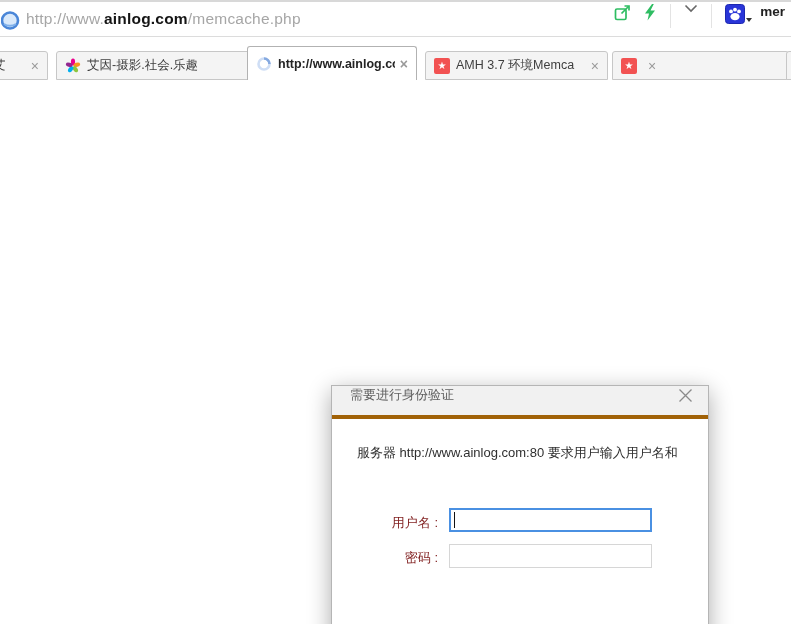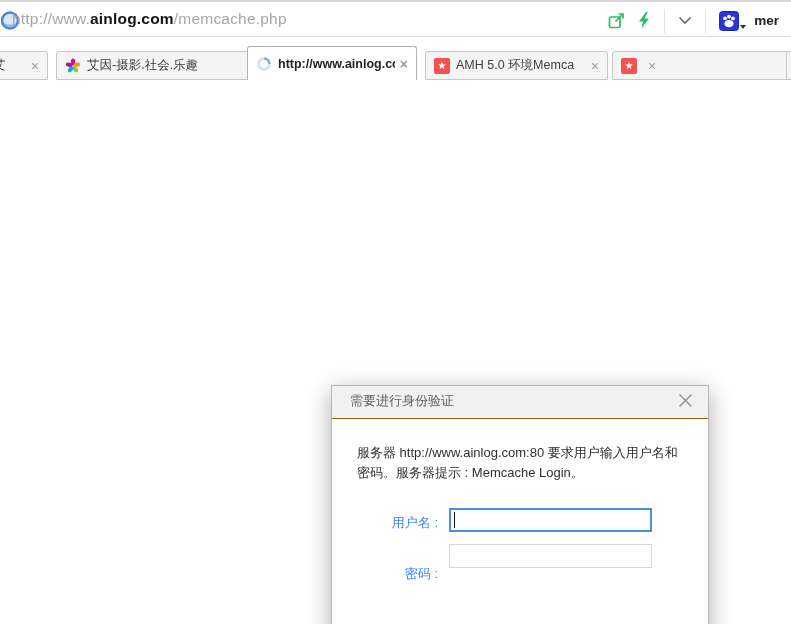--- a/index.html
+++ b/index.html
@@ -9,28 +9,28 @@
     background:#fff; position:relative;
   }
 
   
   .addressbar {
     position:absolute; top:0; left:0; width:791px; height:37px;
     background:#fff; border-top:2px solid #d8d8d8; border-bottom:1px solid #dcdcdc;
   }
   .site-orb { position:absolute; left:1px; top:9px; }
   .urltext {
-    position:absolute; left:12px; top:8px; font-size:15.5px; white-space:nowrap;
+    position:absolute; left:26px; top:8px; font-size:15.5px; white-space:nowrap;
     letter-spacing:0.2px;
   }
   .url-dim { color:#a6a6a6; }
   .url-domain { color:#151515; font-weight:bold; }
   .addr-right {
-    position:absolute; right:12px; top:2px; height:33px;
-    display:flex; align-items:center;
+    position:absolute; right:6px; top:2px; height:33px;
+    display:flex; align-items:flex-start;
   }
   .addr-right .vsep { width:1px; height:24px; background:#e3e3e3; margin:0 7px; }
   .icon-btn { display:flex; align-items:center; justify-content:center; padding:0 6px; cursor:pointer; }
   .paw-wrap { display:flex; align-items:flex-end; }
   .paw-caret { width:0; height:0; border-left:3px solid transparent; border-right:3px solid transparent;
     border-top:4px solid #333; margin:0 2px 2px 1px; }
   .bookmark-label { font-size:13.5px; font-weight:bold; color:#222; white-space:nowrap; }
 
   
   .tabstrip {
@@ -57,36 +57,36 @@
 
   
   .page { position:absolute; top:80px; left:0; width:791px; height:544px; background:#fff; }
 
   .dialog {
     position:absolute; left:331px; top:305px; width:378px; height:283px;
     background:#fff; border:1px solid #b5b5b5;
     box-shadow:0 6px 22px rgba(0,0,0,0.33);
   }
   .dlg-titlebar {
-    height:33px; background:#f1f1f1; border-bottom:1px solid #a16207;
-    display:flex; align-items:center; padding:0 13px 3px 18px;
+    height:33px; background:#f1f1f1; border-bottom:4px solid #a16207;
+    display:flex; padding:0 13px 3px 18px;
   }
   .dlg-title { flex:1; font-size:13px; color:#5f5f5f; }
   .dlg-close { display:flex; cursor:pointer; padding:2px; }
   .dlg-body { position:relative; height:248px; }
   .dlg-message {
     position:absolute; left:25px; top:24px; width:328px;
     font-size:13px; color:#2f2f2f; line-height:20px; white-space:nowrap;
   }
   .fld-label {
     position:absolute; left:0; width:106px; text-align:right;
-    font-size:13px; color:#3b82f6;
+    font-size:13px; color:#7f1d1d;
   }
   .lbl-user { top:95px; }
-  .lbl-pass { top:146px; }
+  .lbl-pass { top:130px; }
   .fld-input {
     position:absolute; left:117px; width:203px; height:24px;
     font-size:13px; padding:2px 5px; outline:none; background:#fff;
     font-family:"Liberation Sans","DejaVu Sans",sans-serif;
   }
   .inp-user { top:89px; border:2px solid #4a90e2; }
   .inp-pass { top:125px; border:1px solid #d6d6d6; }
   .caret { position:absolute; left:122px; top:93px; width:1px; height:16px; background:#111; }
 </style>
 </head>
@@ -175,21 +175,21 @@
       </svg>
     </span>
     <span class="tab-label">http://www.ainlog.cor</span>
     <span class="tab-close">×</span>
   </div>
 
   <div class="tab" style="left:425px; width:183px;">
     <span class="tab-ico">
       <span class="star-badge">★</span>
     </span>
-    <span class="tab-label">AMH 5.0 环境Memca</span>
+    <span class="tab-label">AMH 3.7 环境Memca</span>
     <span class="tab-close">×</span>
   </div>
 
   <div class="tab" style="left:612px; width:177px;">
     <span class="tab-ico">
       <span class="star-badge">★</span>
     </span>
     <span class="tab-close">×</span>
   </div>
 
@@ -205,21 +205,20 @@
       <span class="dlg-title">需要进行身份验证</span>
       <span class="dlg-close">
         <svg width="15" height="15" viewBox="0 0 15 15">
           <path d="M1.5 1.5 L13.5 13.5 M13.5 1.5 L1.5 13.5" stroke="#8a8a8a" stroke-width="1.3"></path>
         </svg>
       </span>
     </div>
     <div class="dlg-body">
       <div class="dlg-message">
         <div>服务器 http://www.ainlog.com:80 要求用户输入用户名和</div>
-        <div>密码。服务器提示 : Memcache Login。</div>
       </div>
 
       <div class="fld-label lbl-user">用户名 :</div>
       <input class="fld-input inp-user" type="text" value="" style="">
       <div class="caret"></div>
 
       <div class="fld-label lbl-pass">密码 :</div>
       <input class="fld-input inp-pass" type="password" value="" style="">
 
     </div>

